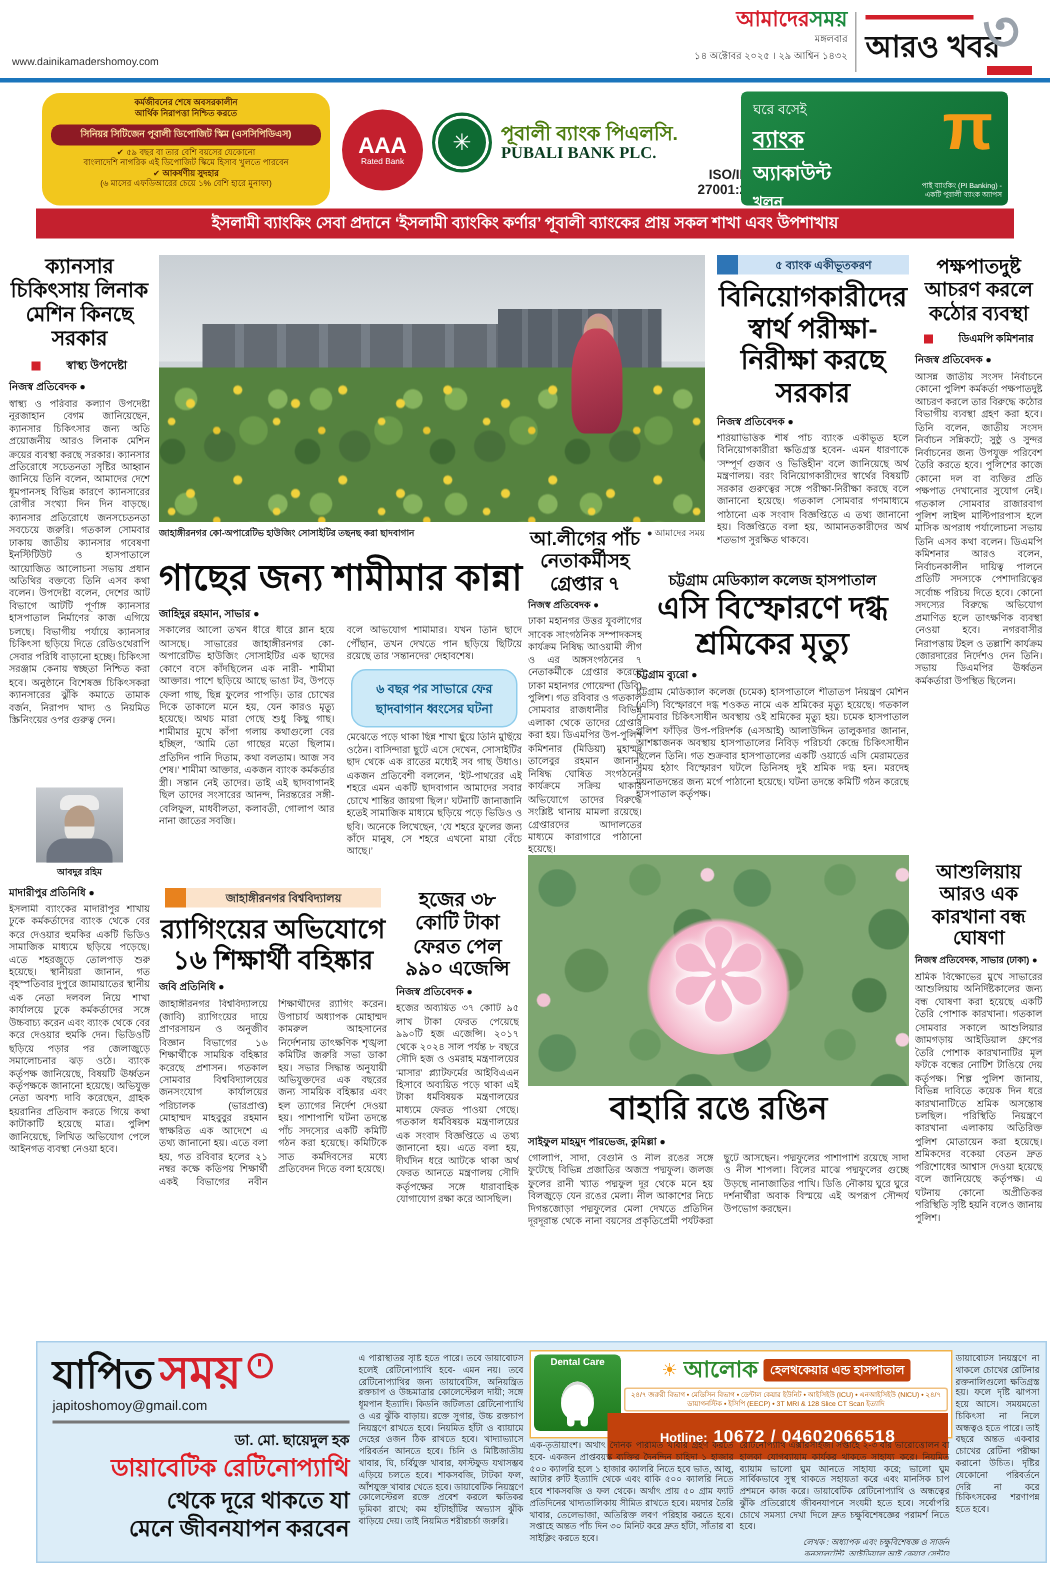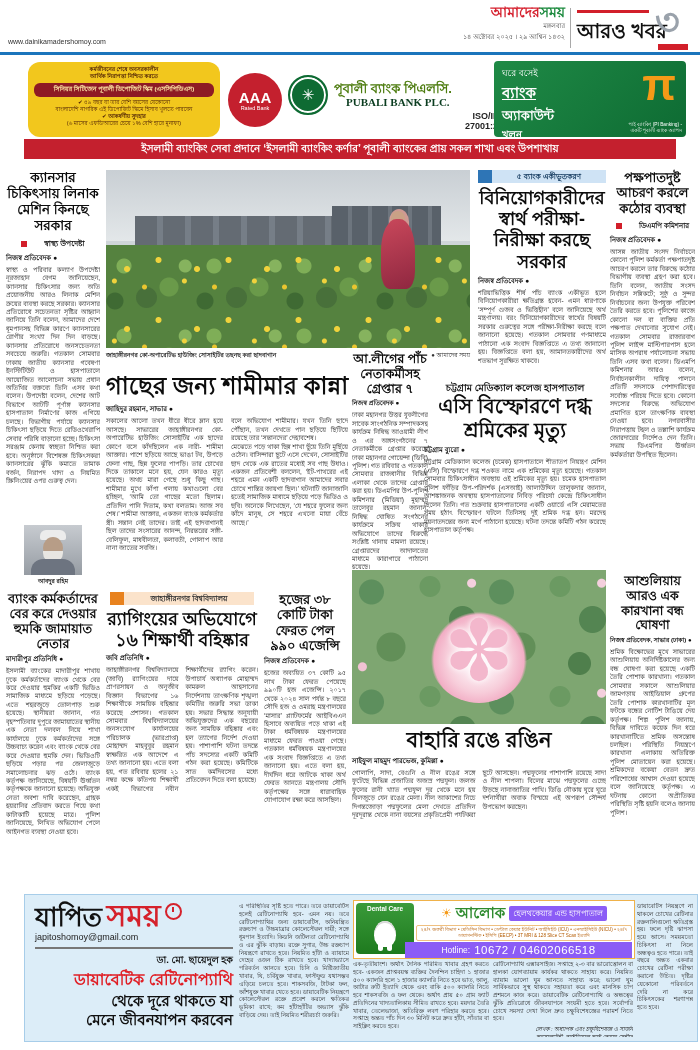--- a/index.html
+++ b/index.html
@@ -73,21 +73,21 @@
   .portrait .beard{position:absolute;left:50%;top:26px;transform:translateX(-50%);width:20px;height:12px;border-radius:0 0 10px 10px;background:#e8e6e2;}
   .portrait .bodyv{position:absolute;left:50%;bottom:-4px;transform:translateX(-50%);width:44px;height:20px;border-radius:12px 12px 0 0;background:#6d7480;}
   
   .bbox{background:#dcedf8;border:1px solid #a7cde9;box-sizing:border-box;}
   .clock{display:inline-block;width:13px;height:13px;border-radius:50%;border:2.5px solid #d5212b;position:relative;top:-6px;}
   .clock:before{content:"";position:absolute;left:5px;top:2px;width:1.5px;height:5px;background:#d5212b;}
   .sig{font-size:5.6px;font-style:italic;text-align:right;line-height:1.45;color:#222;margin-top:2px;}
   .dental{background:linear-gradient(#3a9a3a,#1e7a1e);border-radius:4px;color:#fff;text-align:center;box-sizing:border-box;position:relative;}
   .tooth{position:absolute;left:50%;top:18px;transform:translateX(-50%);width:22px;height:26px;background:#fff;border-radius:50% 50% 42% 42%/55% 55% 45% 45%;box-shadow:0 2px 0 #d9d9d9 inset;}
   .tooth:after{content:"";position:absolute;left:4px;bottom:-4px;width:5px;height:8px;background:#fff;border-radius:0 0 3px 3px;box-shadow:9px 0 0 #fff;}
-  .obox{background:#8b5cf6;color:#fff;font-weight:normal;}
+  .obox{background:#c2410c;color:#fff;font-weight:bold;}
   .svc{font-size:4.6px;color:#b35a00;text-align:center;line-height:1.3;border:1px solid #f0c080;border-radius:2px;padding:1px 2px;}
 </style>
 </head>
 <body>
 
 <div id="page">
 
   <div class="abs" style="left:8px;top:38px;font-size:7px;color:#333;">www.dainikamadershomoy.com</div>
 
   <div class="abs" style="left:430px;top:5px;width:135px;text-align:right;">
@@ -120,30 +120,30 @@
 
     <div class="abs aaacir" style="left:204px;top:14px;width:54px;height:54px;">
       <div style="font-size:15px;font-weight:bold;line-height:1;">AAA</div>
       <div style="font-size:5.5px;">Rated Bank</div>
     </div>
 
     <div class="abs" style="left:264px;top:16px;width:196px;display:flex;align-items:center;gap:6px;">
       <div class="emblem">✳</div>
       <div>
         <div style="font-size:13px;font-weight:bold;color:#4d7c0f;line-height:1.15;">পূবালী ব্যাংক পিএলসি.</div>
-        <div style="font-size:11px;font-weight:bold;color:#0b3d20;font-family:'Liberation Serif',serif;margin-left:12px;">PUBALI BANK PLC.</div>
+        <div style="font-size:11px;font-weight:bold;color:#0b3d20;font-family:'Liberation Serif',serif;">PUBALI BANK PLC.</div>
       </div>
     </div>
 
     <div class="abs" style="left:430px;top:52px;width:70px;text-align:center;font-weight:bold;font-size:9px;line-height:1.15;color:#222;">
       <div>ISO/IEC</div>
       <div>27001:2022</div>
     </div>
 
-    <div class="abs greenblk" style="left:470px;top:2px;width:192px;height:76px;">
+    <div class="abs greenblk" style="left:470px;top:2px;width:178px;height:76px;">
       <div style="font-size:9px;">ঘরে বসেই</div>
       <div style="font-size:15px;font-weight:bold;text-decoration:underline;">ব্যাংক</div>
       <div style="font-size:13px;font-weight:bold;">অ্যাকাউন্ট</div>
       <div style="font-size:10px;font-weight:bold;">খুলুন</div>
       <div class="abs" style="right:10px;top:2px;font-size:44px;font-weight:bold;color:#f59a17;line-height:1;">π</div>
       <div class="abs" style="right:4px;bottom:3px;font-size:4.8px;text-align:right;line-height:1.25;">
         <div>পাই ব্যাংকিং (PI Banking) -</div>
         <div>একটি পূবালী ব্যাংক অ্যাপস</div>
       </div>
     </div>
@@ -161,21 +161,20 @@
     <div class="bd" style="height:255px;">স্বাস্থ্য ও পরিবার কল্যাণ উপদেষ্টা নূরজাহান বেগম জানিয়েছেন, ক্যানসার চিকিৎসার জন্য অতি প্রয়োজনীয় আরও লিনাক মেশিন ক্রয়ের ব্যবস্থা করছে সরকার। ক্যানসার প্রতিরোধে সচেতনতা সৃষ্টির আহ্বান জানিয়ে তিনি বলেন, আমাদের দেশে ধূমপানসহ বিভিন্ন কারণে ক্যানসারের রোগীর সংখ্যা দিন দিন বাড়ছে। ক্যানসার প্রতিরোধে জনসচেতনতা সবচেয়ে জরুরি। গতকাল সোমবার ঢাকায় জাতীয় ক্যানসার গবেষণা ইনস্টিটিউট ও হাসপাতালে আয়োজিত আলোচনা সভায় প্রধান অতিথির বক্তব্যে তিনি এসব কথা বলেন। উপদেষ্টা বলেন, দেশের আট বিভাগে আটটি পূর্ণাঙ্গ ক্যানসার হাসপাতাল নির্মাণের কাজ এগিয়ে চলছে। বিভাগীয় পর্যায়ে ক্যানসার চিকিৎসা ছড়িয়ে দিতে রেডিওথেরাপি সেবার পরিধি বাড়ানো হচ্ছে। চিকিৎসা সরঞ্জাম কেনায় স্বচ্ছতা নিশ্চিত করা হবে। অনুষ্ঠানে বিশেষজ্ঞ চিকিৎসকরা ক্যানসারের ঝুঁকি কমাতে তামাক বর্জন, নিরাপদ খাদ্য ও নিয়মিত স্ক্রিনিংয়ের ওপর গুরুত্ব দেন।</div>
 
     <div class="portrait" style="width:58px;height:50px;margin:4px auto 1px;">
       <div class="cap"></div>
       <div class="face"></div>
       <div class="beard"></div>
       <div class="bodyv"></div>
     </div>
     <div style="text-align:center;font-size:6px;font-weight:bold;">আবদুর রহিম</div>
 
-    <div class="hd" style="font-size:12.8px;margin-top:4px;">ব্যাংক কর্মকর্তাদের বের করে দেওয়ার হুমকি জামায়াত নেতার</div>
     <div class="by">মাদারীপুর প্রতিনিধি ●</div>
     <div class="bd" style="height:218px;">ইসলামী ব্যাংকের মাদারীপুর শাখায় ঢুকে কর্মকর্তাদের ব্যাংক থেকে বের করে দেওয়ার হুমকির একটি ভিডিও সামাজিক মাধ্যমে ছড়িয়ে পড়েছে। এতে শহরজুড়ে তোলপাড় শুরু হয়েছে। স্থানীয়রা জানান, গত বৃহস্পতিবার দুপুরে জামায়াতের স্থানীয় এক নেতা দলবল নিয়ে শাখা কার্যালয়ে ঢুকে কর্মকর্তাদের সঙ্গে উচ্চবাচ্য করেন এবং ব্যাংক থেকে বের করে দেওয়ার হুমকি দেন। ভিডিওটি ছড়িয়ে পড়ার পর জেলাজুড়ে সমালোচনার ঝড় ওঠে। ব্যাংক কর্তৃপক্ষ জানিয়েছে, বিষয়টি ঊর্ধ্বতন কর্তৃপক্ষকে জানানো হয়েছে। অভিযুক্ত নেতা অবশ্য দাবি করেছেন, গ্রাহক হয়রানির প্রতিবাদ করতে গিয়ে কথা কাটাকাটি হয়েছে মাত্র। পুলিশ জানিয়েছে, লিখিত অভিযোগ পেলে আইনগত ব্যবস্থা নেওয়া হবে।</div>
   </div>
 
   <div class="abs ph" style="left:106px;top:170px;width:364px;height:178px;">
     <div class="sky"></div>
     <div class="bld"></div>
     <div class="bld2"></div>
     <div class="grn"></div>
     <div class="flw"></div>
@@ -190,20 +189,21 @@
     <span style="font-size:6px;color:#333;">● আমাদের সময়</span>
   </div>
 
   <div class="abs" style="left:106px;top:372px;width:242px;">
     <div class="hd" style="font-size:24px;white-space:nowrap;">গাছের জন্য শামীমার কান্না</div>
     <div class="by" style="margin-top:3px;">জাহিদুর রহমান, সাভার ●</div>
     <div style="display:flex;gap:8px;">
       <div class="bd" style="width:117px;height:184px;">সকালের আলো তখন ধীরে ধীরে ম্লান হয়ে আসছে। সাভারের জাহাঙ্গীরনগর কো-অপারেটিভ হাউজিং সোসাইটির এক ছাদের কোণে বসে কাঁদছিলেন এক নারী- শামীমা আক্তার। পাশে ছড়িয়ে আছে ভাঙা টব, উপড়ে ফেলা গাছ, ছিন্ন ফুলের পাপড়ি। তার চোখের দিকে তাকালে মনে হয়, যেন কারও মৃত্যু হয়েছে। অথচ মারা গেছে শুধু কিছু গাছ। শামীমার মুখে কাঁপা গলায় কথাগুলো বের হচ্ছিল, ‘আমি তো গাছের মতো ছিলাম। প্রতিদিন পানি দিতাম, কথা বলতাম। আজ সব শেষ।’ শামীমা আক্তার, একজন ব্যাংক কর্মকর্তার স্ত্রী। সন্তান নেই তাদের। তাই এই ছাদবাগানই ছিল তাদের সংসারের আনন্দ, নিরন্তরের সঙ্গী- বেলিফুল, মাধবীলতা, কলাবতী, গোলাপ আর নানা জাতের সবজি।</div>
       <div style="width:117px;height:184px;overflow:hidden;">
         <div class="bd">বলে অভিযোগ শামীমার। যখন তিনি ছাদে পৌঁছান, তখন দেখতে পান ছড়িয়ে ছিটিয়ে রয়েছে তার ‘সন্তানদের’ দেহাবশেষ।</div>
+        <div class="inset">৬ বছর পর সাভারে ফের ছাদবাগান ধ্বংসের ঘটনা</div>
         <div class="bd">মেঝেতে পড়ে থাকা ছিন্ন শাখা ছুঁয়ে তিনি মুর্ছিয়ে ওঠেন। বাসিন্দারা ছুটে এসে দেখেন, সোসাইটির ছাদ থেকে এক রাতের মধ্যেই সব গাছ উধাও। একজন প্রতিবেশী বললেন, ‘ইট-পাথরের এই শহরে এমন একটি ছাদবাগান আমাদের সবার চোখে শান্তির জায়গা ছিল।’ ঘটনাটি জানাজানি হতেই সামাজিক মাধ্যমে ছড়িয়ে পড়ে ভিডিও ও ছবি। অনেকে লিখেছেন, ‘যে শহরে ফুলের জন্য কাঁদে মানুষ, সে শহরে এখনো মায়া বেঁচে আছে।’</div>
       </div>
     </div>
   </div>
 
   <div class="abs" style="left:352px;top:352px;width:76px;">
     <div class="hd" style="font-size:12.5px;">আ.লীগের পাঁচ নেতাকর্মীসহ গ্রেপ্তার ৭</div>
     <div class="by" style="font-size:6.3px;">নিজস্ব প্রতিবেদক ●</div>
     <div class="bd" style="height:158px;">ঢাকা মহানগর উত্তর যুবলীগের সাবেক সাংগঠনিক সম্পাদকসহ কার্যক্রম নিষিদ্ধ আওয়ামী লীগ ও এর অঙ্গসংগঠনের ৭ নেতাকর্মীকে গ্রেপ্তার করেছে ঢাকা মহানগর গোয়েন্দা (ডিবি) পুলিশ। গত রবিবার ও গতকাল সোমবার রাজধানীর বিভিন্ন এলাকা থেকে তাদের গ্রেপ্তার করা হয়। ডিএমপির উপ-পুলিশ কমিশনার (মিডিয়া) মুহাম্মদ তালেবুর রহমান জানান, নিষিদ্ধ ঘোষিত সংগঠনের কার্যক্রমে সক্রিয় থাকার অভিযোগে তাদের বিরুদ্ধে সংশ্লিষ্ট থানায় মামলা রয়েছে। গ্রেপ্তারদের আদালতের মাধ্যমে কারাগারে পাঠানো হয়েছে।</div>
   </div>
@@ -288,21 +288,21 @@
       <div class="dental" style="position:absolute;left:2px;top:2px;width:58px;height:51px;">
         <div style="font-size:6.5px;font-weight:bold;padding-top:2px;">Dental Care</div>
         <div class="tooth"></div>
       </div>
       <div style="position:absolute;left:62px;top:2px;right:2px;height:20px;display:flex;align-items:center;justify-content:center;gap:4px;">
         <span style="font-size:12px;color:#f59a17;">☀</span>
         <span style="font-size:15px;font-weight:bold;color:#2e8b2e;">আলোক</span>
         <span class="obox" style="font-size:8px;padding:1px 4px;border-radius:2px;">হেলথকেয়ার এন্ড হাসপাতাল</span>
       </div>
       <div class="svc" style="position:absolute;left:62px;top:24px;right:2px;">২৪/৭ জরুরী বিভাগ • মেডিসিন বিভাগ • ডেন্টাল কেয়ার ইউনিট • আইসিইউ (ICU) • এনআইসিইউ (NICU) • ২৪/৭ ডায়াগনস্টিক • ইসিপি (EECP) • 3T MRI &amp; 128 Slice CT Scan ইত্যাদি</div>
-      <div class="obox" style="position:absolute;left:51px;top:41px;right:2px;height:16px;display:flex;align-items:center;justify-content:center;gap:4px;">
+      <div class="obox" style="position:absolute;left:51px;top:41px;right:2px;height:31px;display:flex;align-items:center;justify-content:center;gap:4px;">
         <span style="font-size:8.5px;">Hotline:</span>
         <span style="font-size:11.5px;letter-spacing:.5px;">10672 / 04602066518</span>
       </div>
     </div>
 
     <div class="abs bd" style="left:328px;top:66px;width:136px;height:76px;font-size:5.9px;">এক-তৃতীয়াংশ। অর্থাৎ দৈনিক পরিমিত খাবার গ্রহণ করতে হবে- একজন প্রাপ্তবয়স্ক ব্যক্তির দৈনন্দিন চাহিদা ১ হাজার ৫০০ ক্যালরি হলে ১ হাজার ক্যালরি নিতে হবে ভাত, আলু, আটার রুটি ইত্যাদি থেকে এবং বাকি ৫০০ ক্যালরি নিতে হবে শাকসবজি ও ফল থেকে। অর্থাৎ প্রায় ৫০ গ্রাম ফ্যাট প্রতিদিনের খাদ্যতালিকায় সীমিত রাখতে হবে। ময়দার তৈরি খাবার, তেলেভাজা, অতিরিক্ত লবণ পরিহার করতে হবে। সপ্তাহে অন্তত পাঁচ দিন ৩০ মিনিট করে দ্রুত হাঁটা, সাঁতার বা সাইক্লিং করতে হবে।</div>
 
     <div class="abs" style="left:468px;top:66px;width:140px;height:76px;overflow:hidden;">
       <div class="bd" style="font-size:5.9px;">রেটিনোপ্যাথি এক্সারসাইজ। সপ্তাহে ২-৩ বার ভারোত্তোলন বা হালকা যোগব্যায়াম কার্যকর থাকতে সাহায্য করে। নিয়মিত ব্যায়াম ভালো ঘুম আনতে সাহায্য করে; ভালো ঘুম সার্বিকভাবে সুস্থ থাকতে সহায়তা করে এবং মানসিক চাপ প্রশমনে কাজ করে। ডায়াবেটিক রেটিনোপ্যাথি ও অন্ধত্বের ঝুঁকি প্রতিরোধে জীবনযাপনে সংযমী হতে হবে। সর্বোপরি চোখে সমস্যা দেখা দিলে দ্রুত চক্ষুবিশেষজ্ঞের পরামর্শ নিতে হবে।</div>
       <div class="sig">

